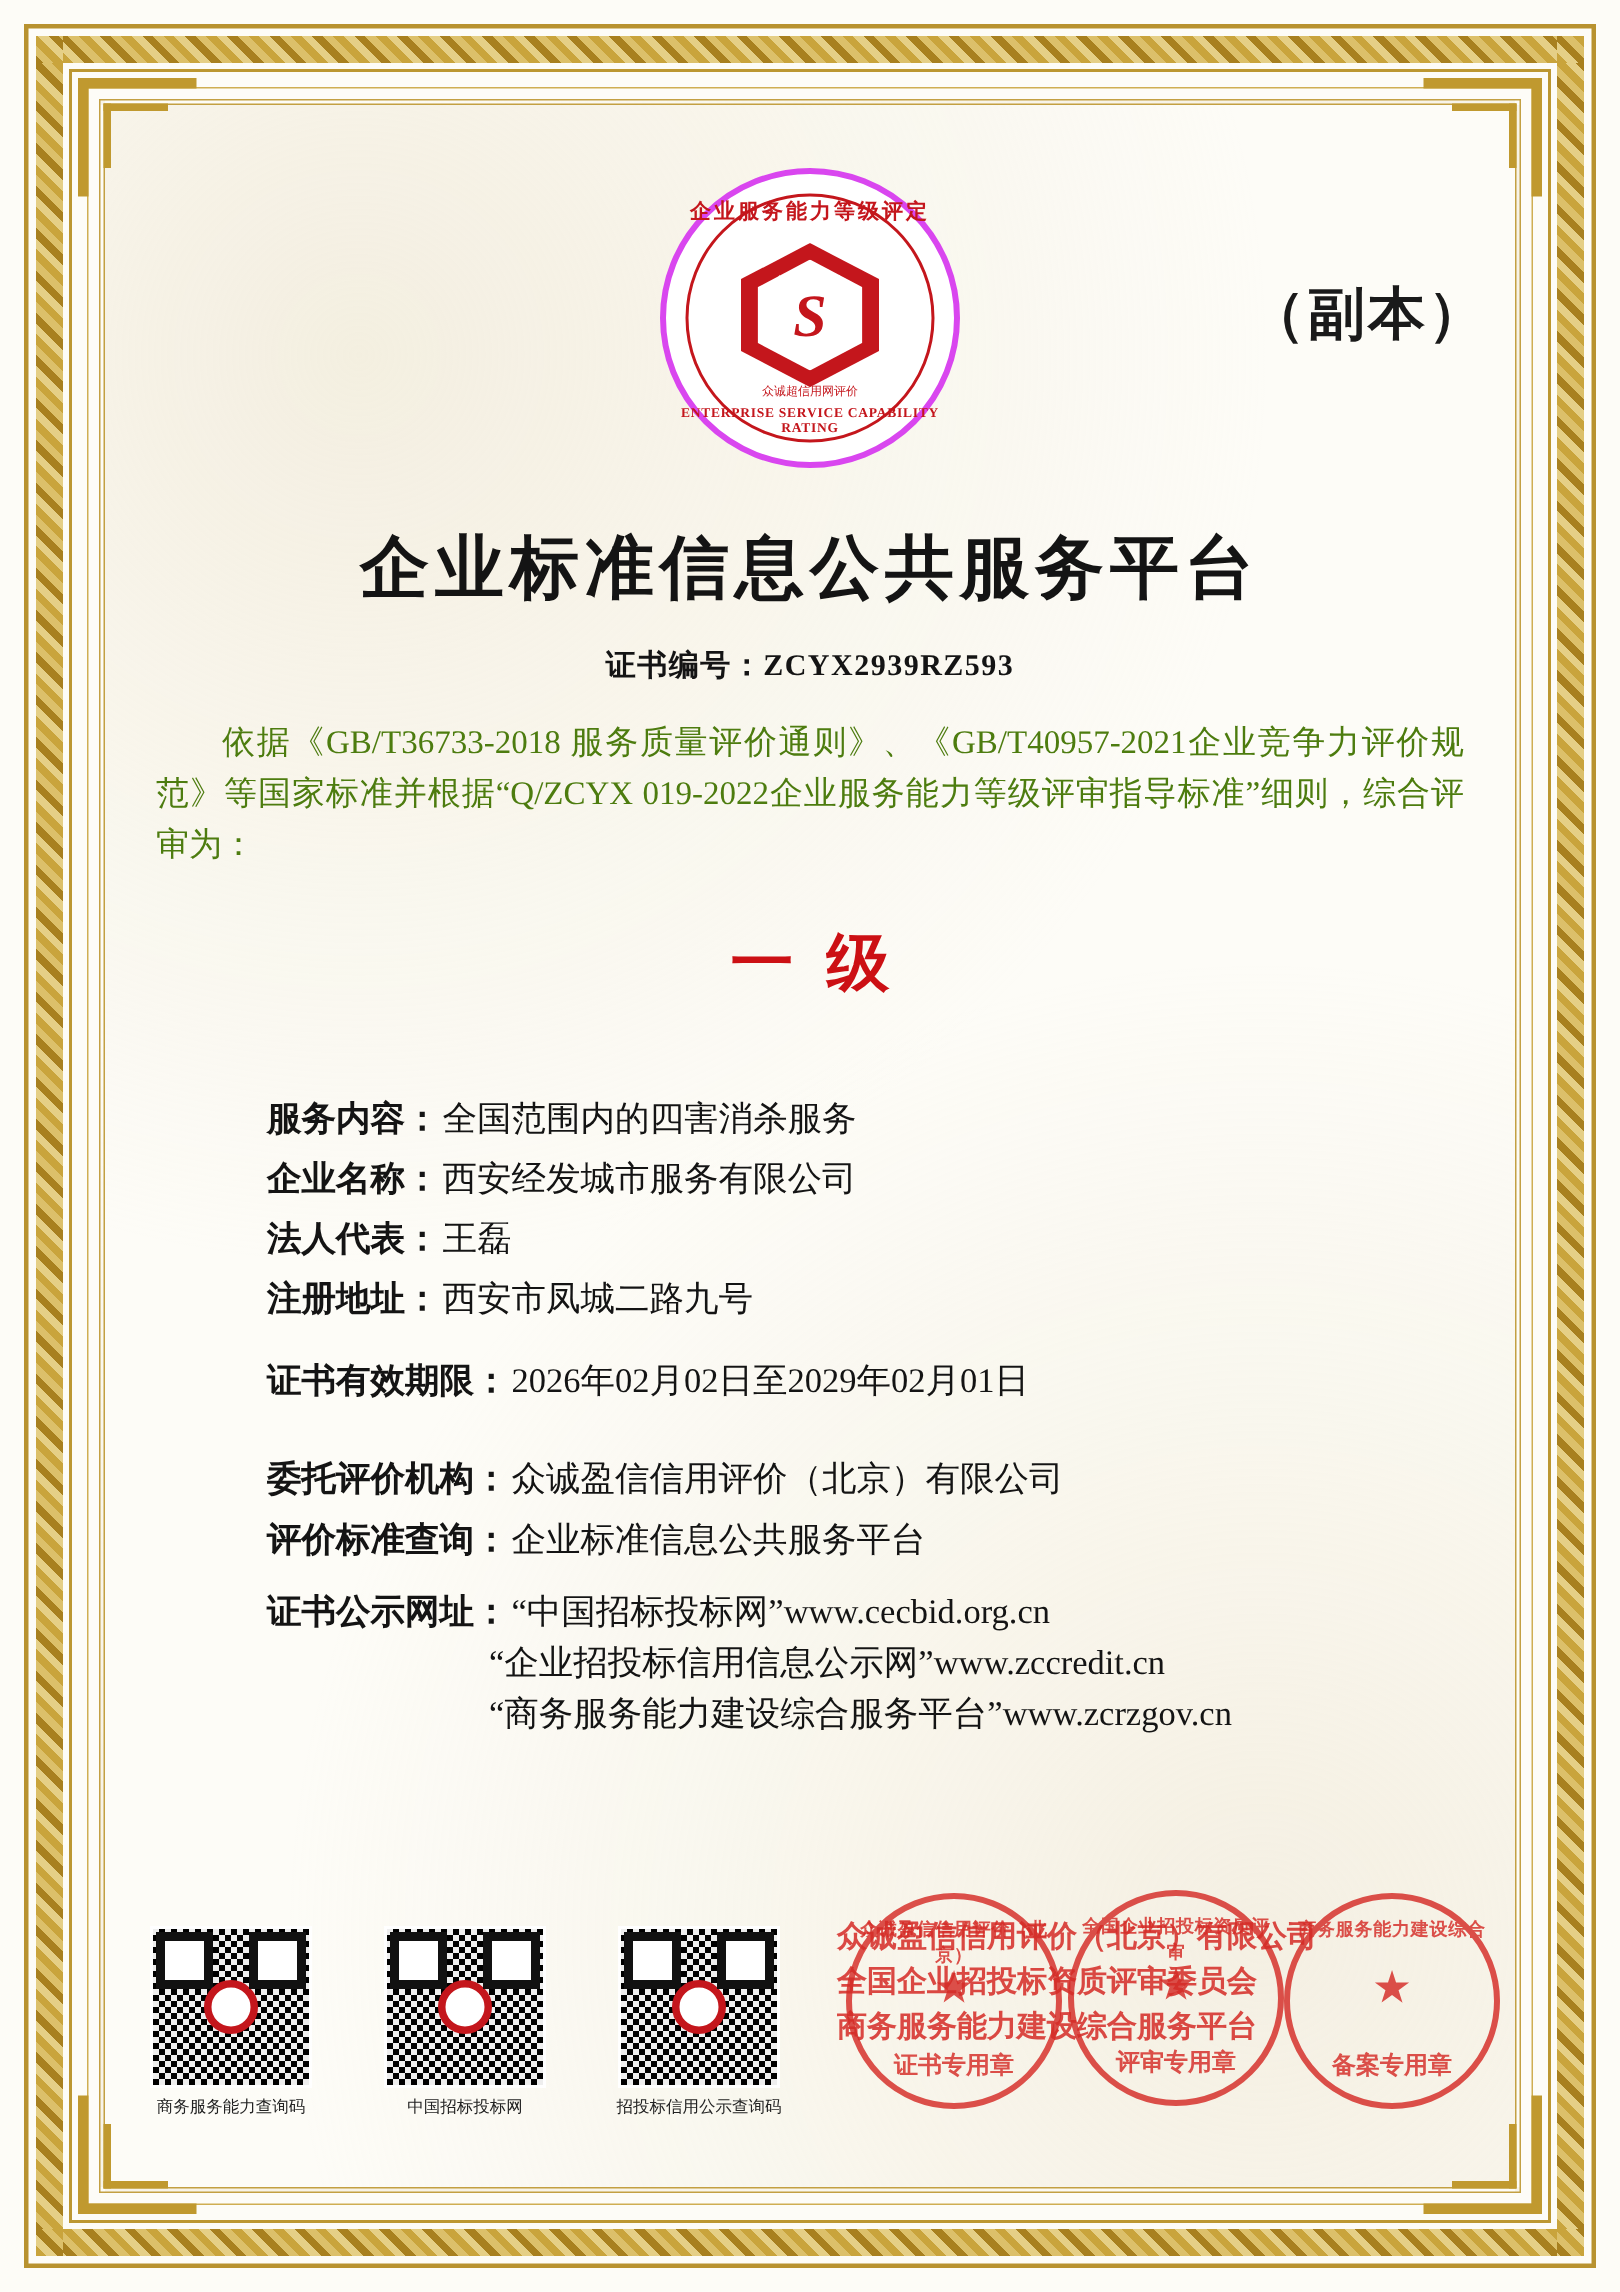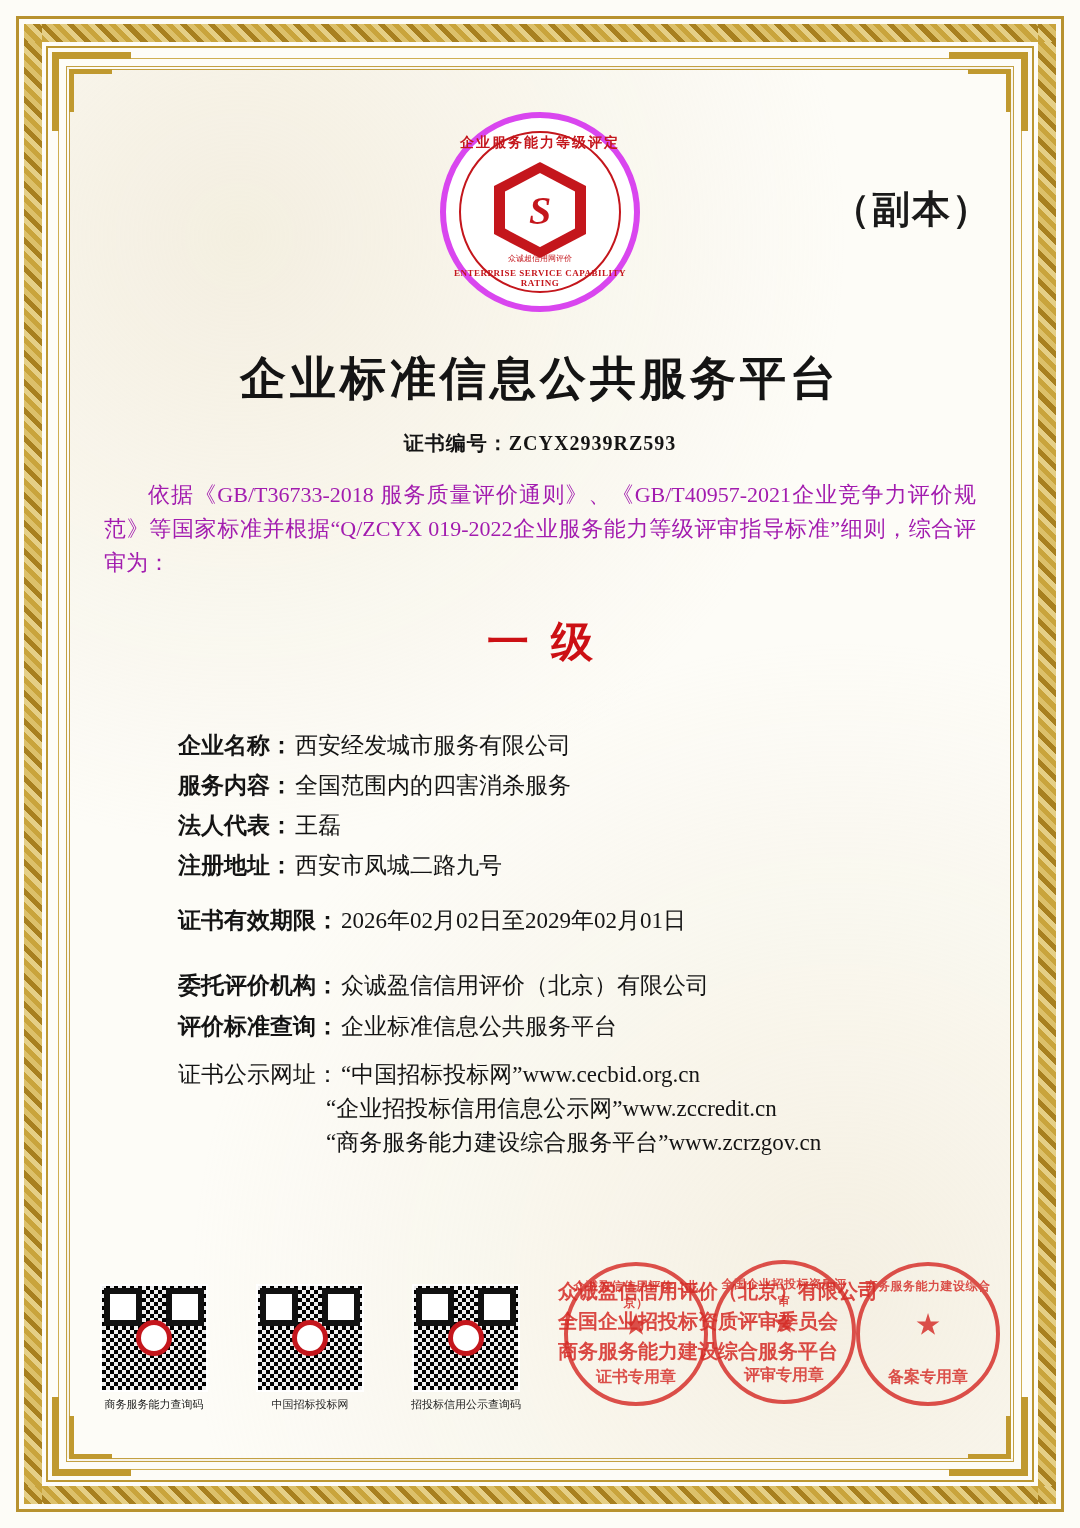--- a/index.html
+++ b/index.html
@@ -110,21 +110,21 @@
     top: 32px;
     transform: translateX(-50%);
     width: 200px;
     height: 200px;
   }
   .emblem {
     position: relative;
     width: 200px;
     height: 200px;
     border-radius: 50%;
-    border: 6px solid #d946ef;
+    border: 4px solid #d946ef;
     box-sizing: border-box;
     background: #ffffff;
   }
   .emblem-inner-ring {
     position: absolute;
     left: 13px; top: 13px; right: 13px; bottom: 13px;
     border-radius: 50%;
     border: 2px solid #c4161c;
   }
   .emblem-top-text, .emblem-bottom-text {
@@ -227,21 +227,21 @@
     letter-spacing: 1px;
   }
 
   .basis {
     position: absolute;
     left: 24px;
     top: 398px;
     width: 872px;
     font-size: 22px;
     line-height: 34px;
-    color: #a21caf;
+    color: #4d7c0f;
     text-indent: 44px;
     text-align: justify;
   }
 
   .grade {
     position: absolute;
     left: 0;
     top: 534px;
     width: 100%;
     text-align: center;
@@ -295,21 +295,21 @@
     left: 98px;
     top: 978px;
     width: 820px;
     font-size: 23px;
     color: #141414;
   }
   .urls-head {
     display: flex;
     align-items: baseline;
   }
-  .urls-label { font-weight: normal; white-space: nowrap; }
+  .urls-label { font-weight: bold; white-space: nowrap; }
   .url-line { margin-left: 2px; line-height: 34px; }
   .url-lines-rest { margin-left: 148px; }
 
   
   .qr-row {
     position: absolute;
     left: 14px;
     bottom: 36px;
     display: flex;
     gap: 36px;
@@ -447,26 +447,26 @@
     <div class="cert-title">企业标准信息公共服务平台</div>
 
     <div class="cert-number">证书编号：ZCYX2939RZ593</div>
 
     <div class="basis">依据《GB/T36733-2018 服务质量评价通则》、《GB/T40957-2021企业竞争力评价规范》等国家标准并根据“Q/ZCYX 019-2022企业服务能力等级评审指导标准”细则，综合评审为：</div>
 
     <div class="grade">一级</div>
 
     <div class="fields">
       <div class="field-row">
+        <span class="field-label">服务内容：</span>
+        <span class="field-value">全国范围内的四害消杀服务</span>
+      </div>
+      <div class="field-row">
         <span class="field-label">企业名称：</span>
         <span class="field-value">西安经发城市服务有限公司</span>
-      </div>
-      <div class="field-row">
-        <span class="field-label">服务内容：</span>
-        <span class="field-value">全国范围内的四害消杀服务</span>
       </div>
       <div class="field-row">
         <span class="field-label">法人代表：</span>
         <span class="field-value">王磊</span>
       </div>
       <div class="field-row">
         <span class="field-label">注册地址：</span>
         <span class="field-value">西安市凤城二路九号</span>
       </div>
     </div>

